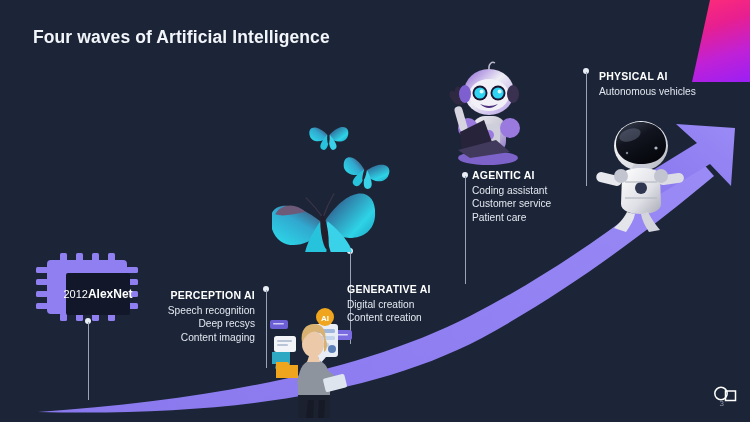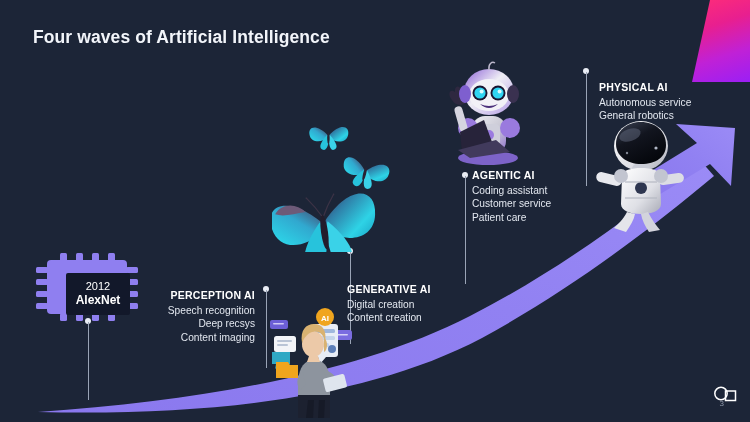--- a/index.html
+++ b/index.html
@@ -62,21 +62,21 @@
 
   
   .chip{position:absolute;left:36px;top:253px;width:102px;height:68px;z-index:20;}
   .chip-body{
     position:absolute;left:11px;top:7px;width:80px;height:54px;
     background:#8f7ff0;border-radius:4px;
   }
   .chip-core{
     position:absolute;left:19px;top:13px;width:64px;height:42px;
     background:#12182a;border-radius:2px;
-    display:flex;flex-direction:column;align-items:center;justify-content:center;
+    display:flex;flex-direction:row;align-items:center;justify-content:center;
   }
   .chip-year{font-size:11px;color:#ffffff;line-height:1.15;}
   .chip-name{font-size:12px;font-weight:bold;color:#ffffff;line-height:1.2;text-align:right;}
   .pin{position:absolute;background:#8f7ff0;border-radius:1.5px;}
   .pin-l{left:0;width:12px;height:6px;}
   .pin-r{right:0;width:12px;height:6px;}
   .pin-t{top:0;height:8px;width:7px;}
   .pin-b{bottom:0;height:8px;width:7px;}
 
   
@@ -346,24 +346,23 @@
     <div class="wl-item">Content creation</div>
   </div>
 
   <div class="wave-label align-left" style="left:472px;top:169px;">
     <div class="wl-title">AGENTIC AI</div>
     <div class="wl-item">Coding assistant</div>
     <div class="wl-item">Customer service</div>
     <div class="wl-item">Patient care</div>
   </div>
 
-  <div class="wave-label align-left" style="left:599px;top:81px;">
+  <div class="wave-label align-left" style="left:599px;top:70px;">
     <div class="wl-title">PHYSICAL AI</div>
-    <div class="wl-item">Autonomous service</div>
-    <div class="wl-item">General robotics</div>
+    <div class="wl-item">Autonomous vehicles</div>
   </div>
 
   <div class="slide-title">Four waves of Artificial Intelligence</div>
 
   <div class="corner-badge"></div>
   <svg class="corner-logo" viewBox="0 0 30 18">
     <circle cx="11" cy="8.5" r="6.2" fill="none" stroke="#ffffff" stroke-width="1.5"></circle>
     <rect x="15.5" y="6" width="10" height="9.5" fill="none" stroke="#ffffff" stroke-width="1.5"></rect>
   </svg>
 

